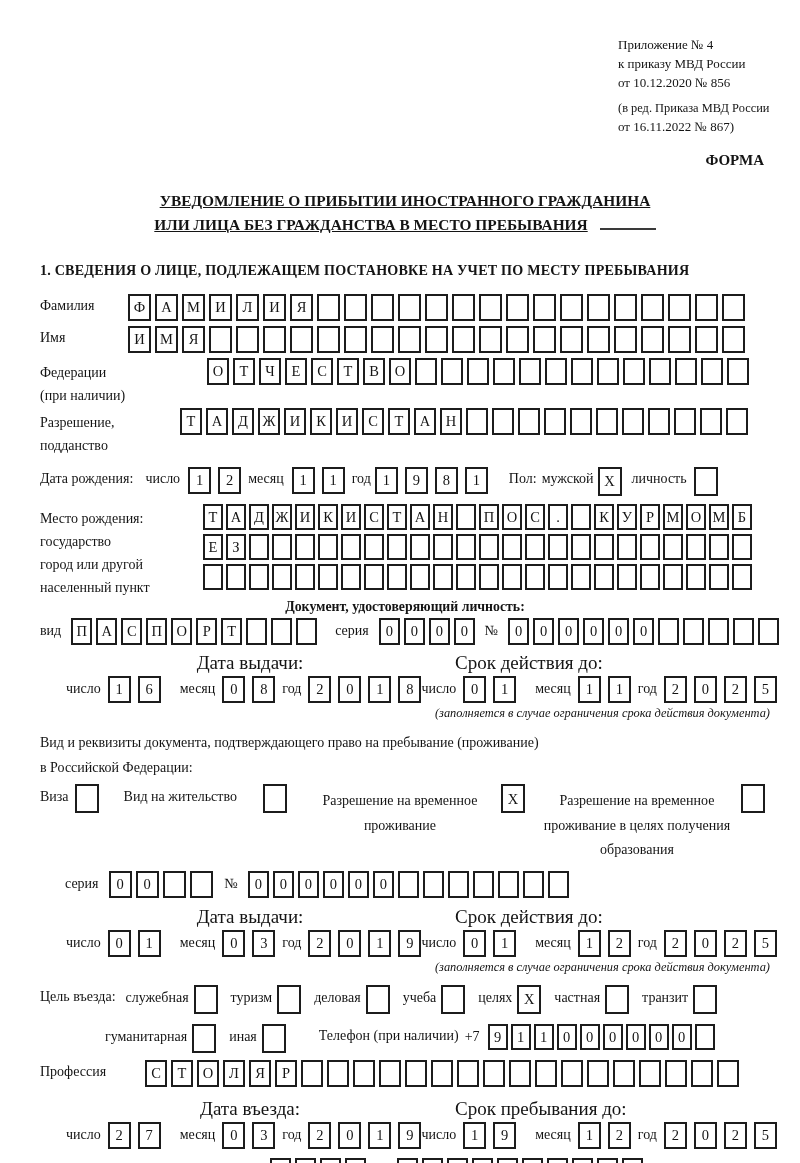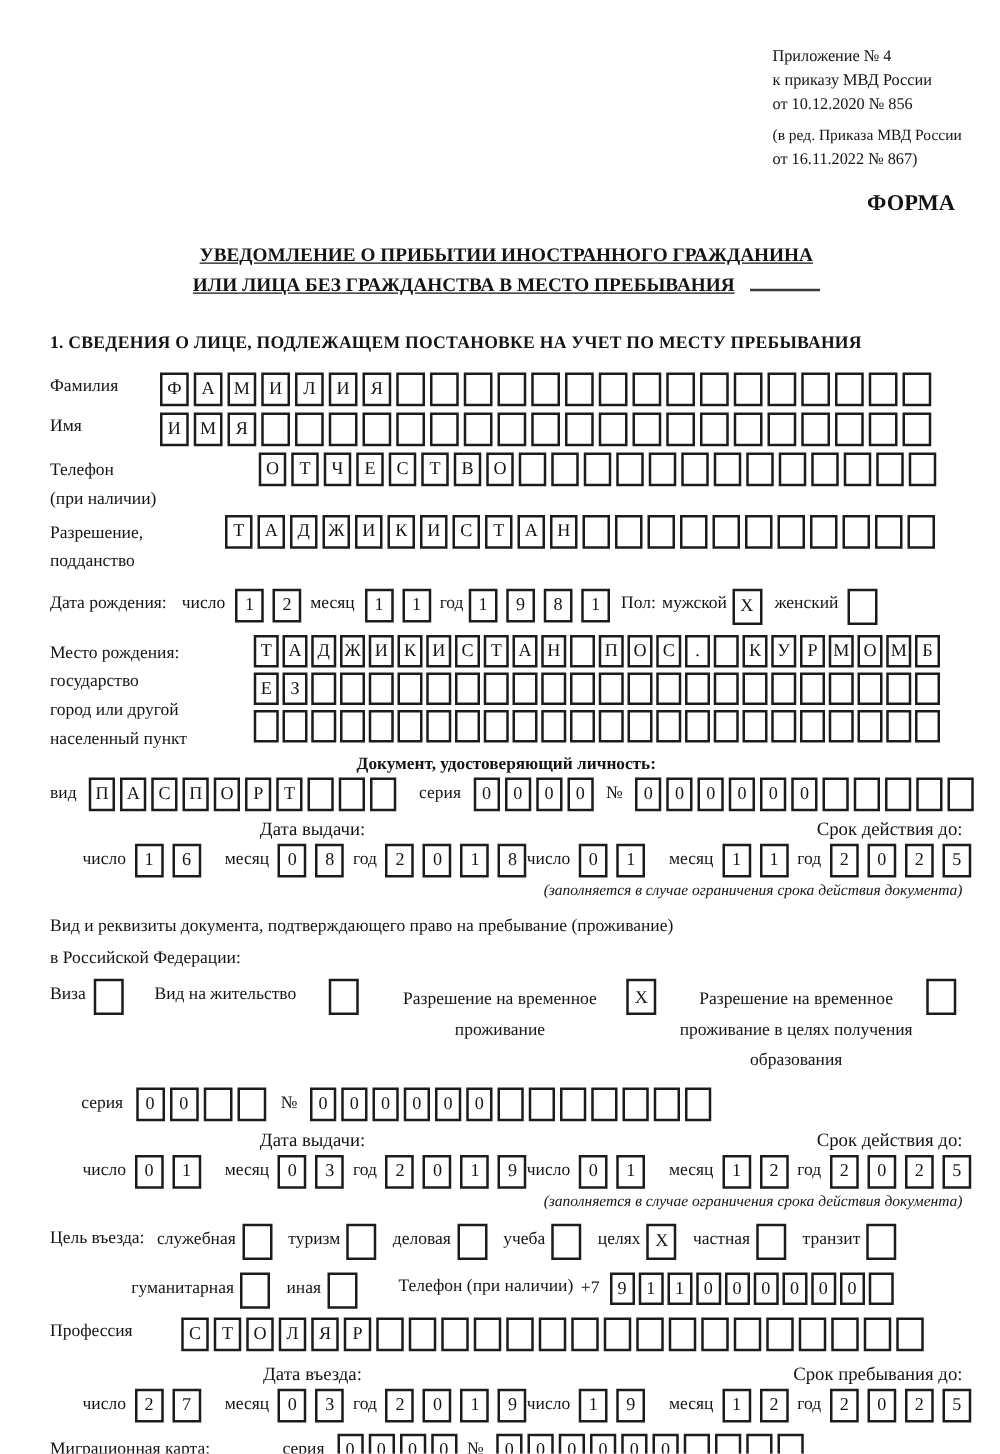--- a/index.html
+++ b/index.html
@@ -5,44 +5,44 @@
   * { box-sizing: border-box; }
   html,body { margin:0; padding:0; background:#ffffff; }
   .page {
     width:800px; height:1163px; background:#fff; color:#141414;
     font-family:"Liberation Serif","DejaVu Serif",serif;
     font-size:14px; padding:36px 30px 0 40px; overflow:hidden; position:relative;
   }
   .appendix { margin-left:578px; font-size:13px; line-height:1.45; }
   .appendix div { white-space:nowrap; }
   .appendix .rev { margin-top:7px; font-size:12.4px; }
-  .forma { text-align:right; font-weight:bold; font-size:18px; margin:16px 6px 0 0; }
+  .forma { text-align:right; font-weight:bold; font-size:15px; margin:16px 6px 0 0; }
   .title { text-align:center; font-weight:bold; font-size:15.4px; line-height:1.55; margin-top:20px;text-decoration:underline; }
   .blank-line { display:inline-block; width:56px; border-bottom:2.5px solid #3a3a3a; height:4px; margin-left:12px; }
   .sec { text-align:left; font-weight:bold; font-size:14.1px; margin-top:25px; letter-spacing:.2px; }
   .row { display:flex; align-items:flex-start; }
   .flabel { flex:0 0 auto; padding-top:4px; }
   .labelcol { flex:0 0 auto; line-height:23px; padding-top:3px; }
   .cells { display:flex; flex-wrap:nowrap; }
   .cellrows .cells { margin-bottom:4px; }
   .cell {
     flex:0 0 auto; width:23px; height:27px; border:2px solid #1c1c1c; margin-right:4px;
     display:inline-flex; align-items:center; justify-content:center;
     font-size:14.5px; line-height:1; background:#fff;
   }
   .mid .cell { width:22px; }
   .tight .cell { width:20px; margin-right:3px; height:26px; }
   .doc .cell { width:21px; }
   .cb { width:24px; height:29px; margin-right:0; }
   .cblabel { padding-top:5px; }
   .cbitem { display:inline-flex; align-items:flex-start; margin-right:13px; }
   .cbitem .cblabel { margin-right:5px; }
-  .dateheads { display:flex; font-size:15px; }
+  .dateheads { display:flex; font-size:19px; }
   .dh-left { width:360px; text-align:center; padding-left:60px; }
-  .dh-right { flex:1; text-align:right; padding-left:55px; }
+  .dh-right { flex:1; text-align:left; padding-left:55px; }
   .daterow { display:flex; margin-top:2px; }
   .dategroup { display:flex; align-items:flex-start; }
   .dategroup.left { width:360px; margin-left:26px; }
   .dategroup .dlabel { padding-top:5px; margin-right:7px; }
   .dategroup .dlabel.m { margin-left:12px; }
   .dcells .cell { margin-right:7px; }
   .dcells.year .cell:last-child { margin-right:0; }
   .note { text-align:right; font-size:12.4px; margin-top:3px;font-style:italic; }
   .intro { margin-top:9px; line-height:1.8; font-size:14px; }
   .permitrow { margin-top:4px; }
@@ -131,21 +131,21 @@
         <span class="cell"></span>
         <span class="cell"></span>
         <span class="cell"></span>
         <span class="cell"></span>
         <span class="cell"></span>
       </span>
   </div>
 
   <div class="row" style="margin-top:5px">
     <div class="labelcol" style="width:167px">
-      <div>Телефон</div>
+      <div>Федерации</div>
       <div>(при наличии)</div>
     </div>
     <span class="cells mid">
         <span class="cell">О</span>
         <span class="cell">Т</span>
         <span class="cell">Ч</span>
         <span class="cell">Е</span>
         <span class="cell">С</span>
         <span class="cell">Т</span>
         <span class="cell">В</span>
@@ -209,24 +209,24 @@
         <span class="cell">1</span>
         <span class="cell">1</span>
       </span>
     <span class="flabel" style="margin-right:4px">год</span>
     <span class="cells dcells">
         <span class="cell">1</span>
         <span class="cell">9</span>
         <span class="cell">8</span>
         <span class="cell">1</span>
       </span>
-    <span class="flabel" style="margin-left:2px">Пол:</span>
+    <span class="flabel" style="margin-left:14px">Пол:</span>
     <span class="flabel" style="margin-left:5px;margin-right:4px">мужской</span>
     <span class="cell cb">X</span>
-    <span class="flabel" style="margin-left:10px;margin-right:7px">женский</span>
+    <span class="flabel" style="margin-left:10px;margin-right:7px">личность</span>
     <span class="cell cb"></span>
   </div>
 
   <div class="row" style="margin-top:8px">
     <div class="labelcol" style="width:163px">
       <div>Место рождения:</div>
       <div>государство</div>
       <div>город или другой</div>
       <div>населенный пункт</div>
     </div>

